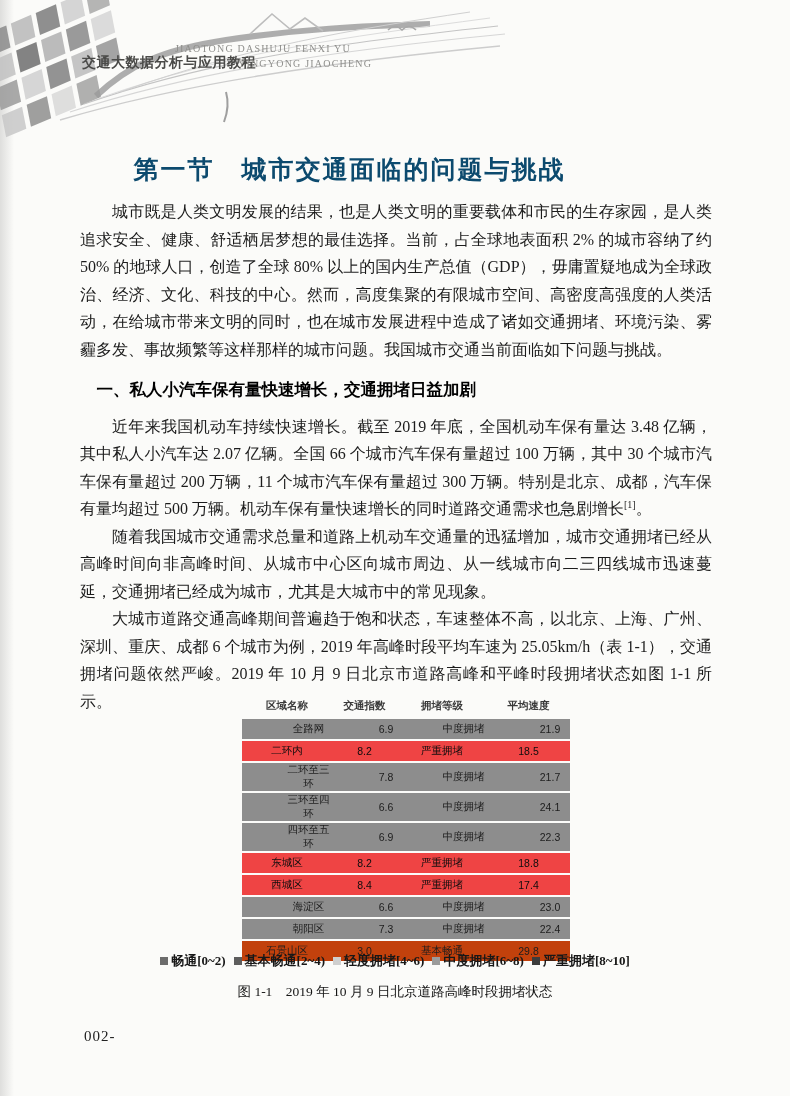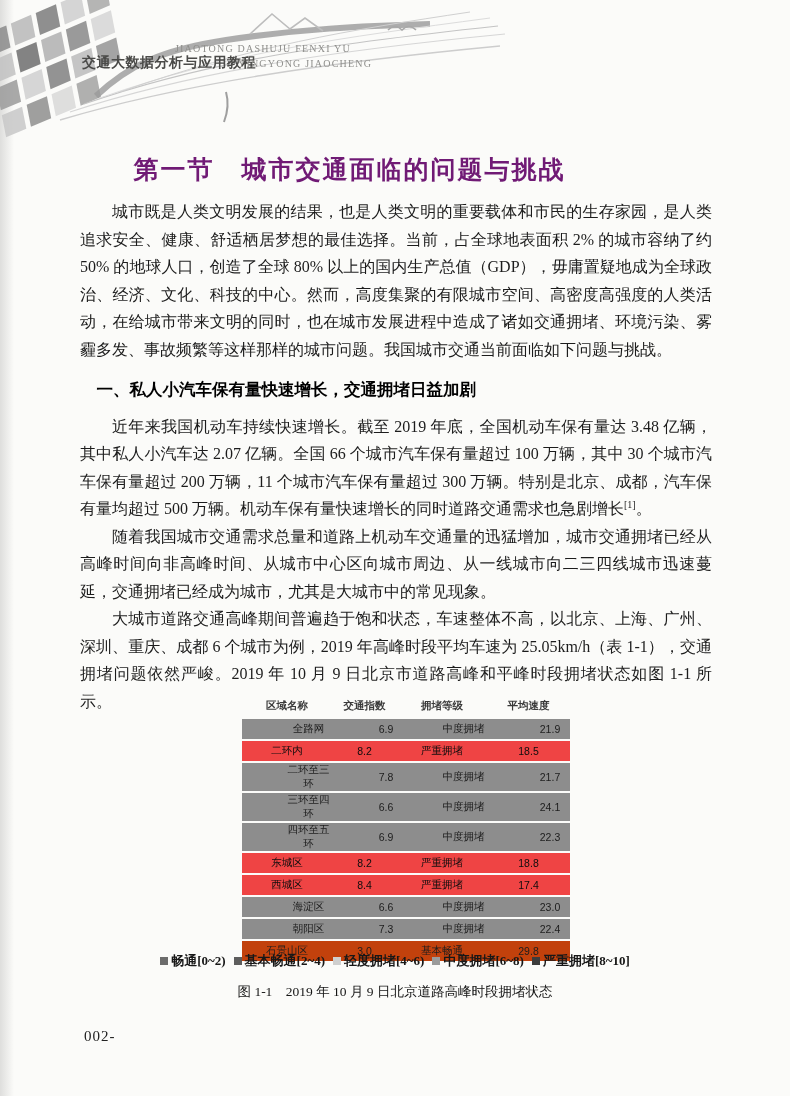--- a/index.html
+++ b/index.html
@@ -13,21 +13,21 @@
   
   .header-art{position:absolute;left:0;top:0;}
   .pinyin-top{position:absolute;left:175px;top:43px;font-size:10px;color:#8f8f8c;
     letter-spacing:1.2px;font-family:"Liberation Serif",serif;}
   .book-title{position:absolute;left:82px;top:54px;font-size:14px;font-weight:bold;color:#4a4a48;
     font-family:"Liberation Sans","DejaVu Sans",sans-serif;letter-spacing:.5px;}
   .pinyin-right{position:absolute;left:238px;top:58px;font-size:10px;color:#8f8f8c;
     letter-spacing:1.2px;}
   
   .section-title{position:absolute;left:0;top:136px;width:699px;text-align:center;
-    font-size:25px;font-weight:bold;letter-spacing:2px;color:#701a75;
+    font-size:25px;font-weight:bold;letter-spacing:2px;color:#0c4a6e;
     font-family:"Liberation Sans","DejaVu Sans",sans-serif;}
   
   .content{position:absolute;left:80px;top:198px;width:632px;
     font-size:16px;line-height:27.5px;text-align:justify;}
   .content p{margin:0;text-indent:2em;}
   .content p sup{font-size:10px;vertical-align:super;line-height:0;}
   .sub-heading{margin:13px 0 9px 0;font-size:16.5px;font-weight:bold;color:#000000;
     font-family:"Liberation Sans","DejaVu Sans",sans-serif;text-indent:1em;}
   
   .figure{position:absolute;left:242px;top:680px;width:328px;}

